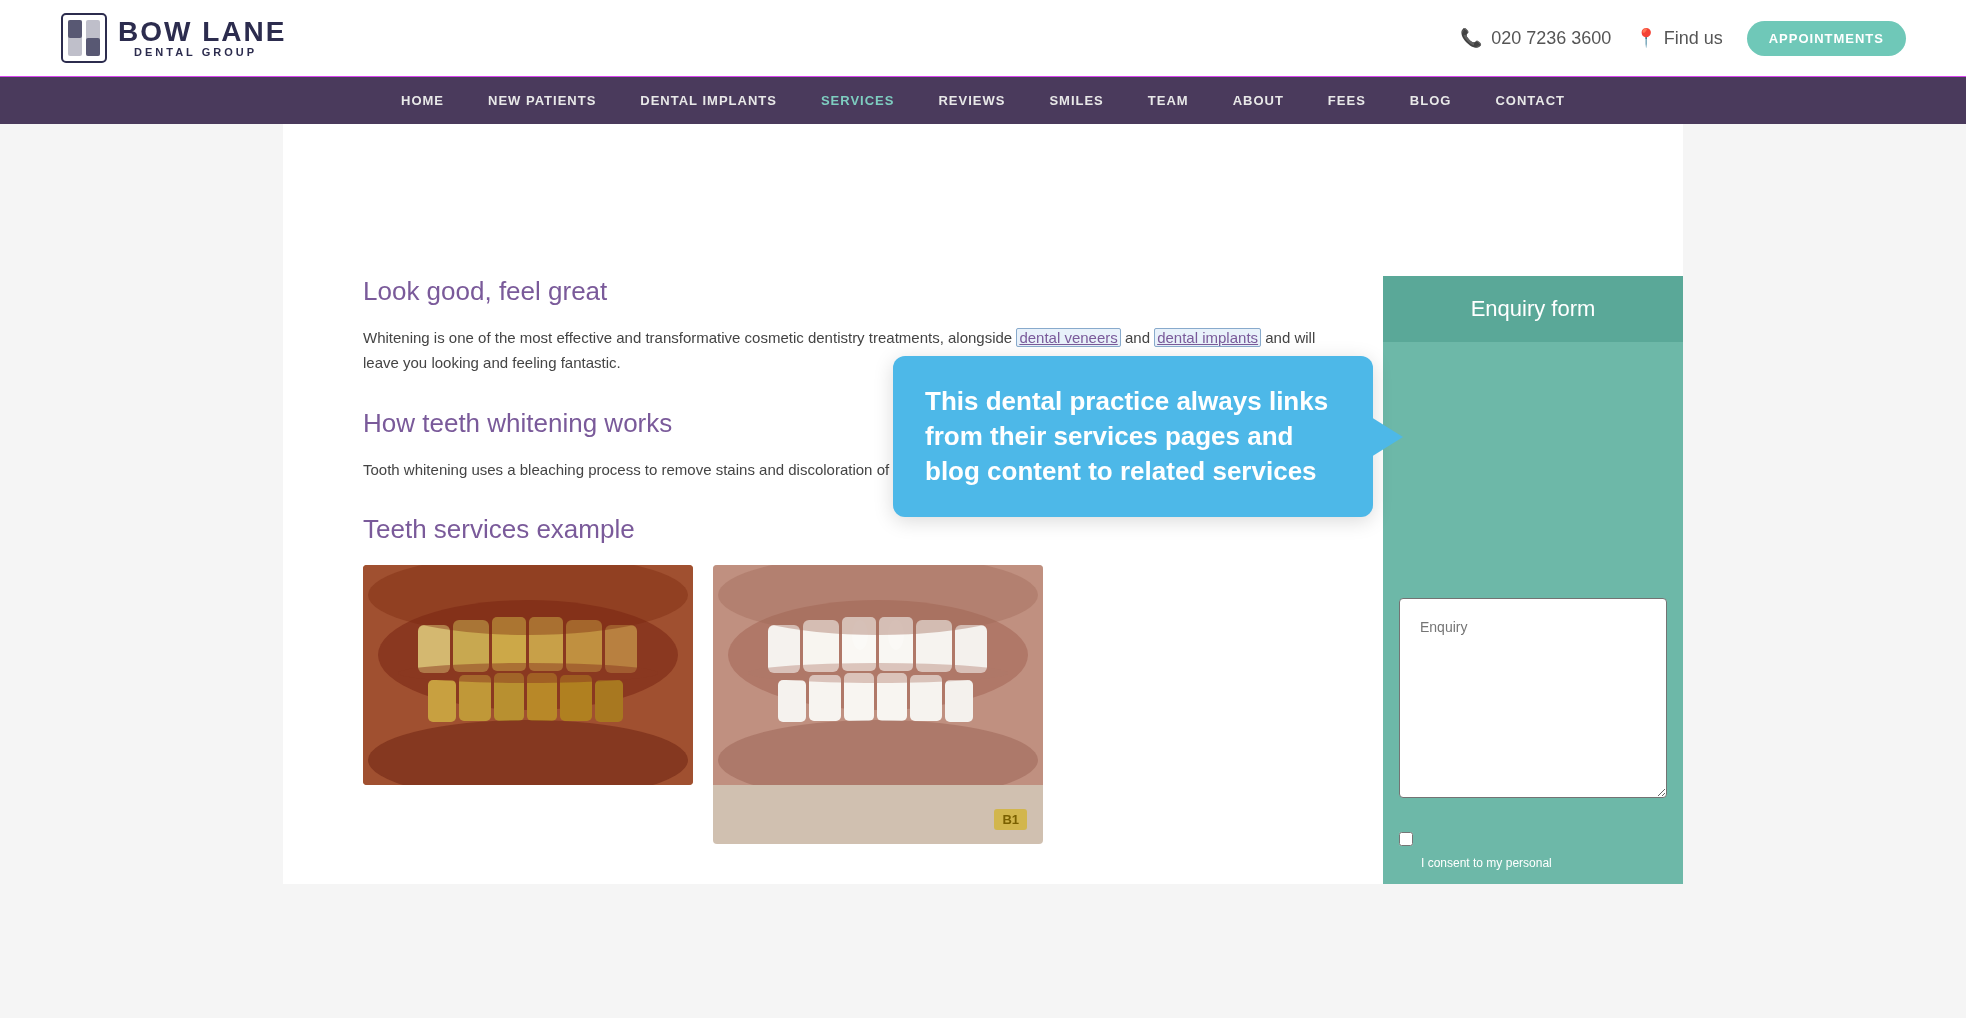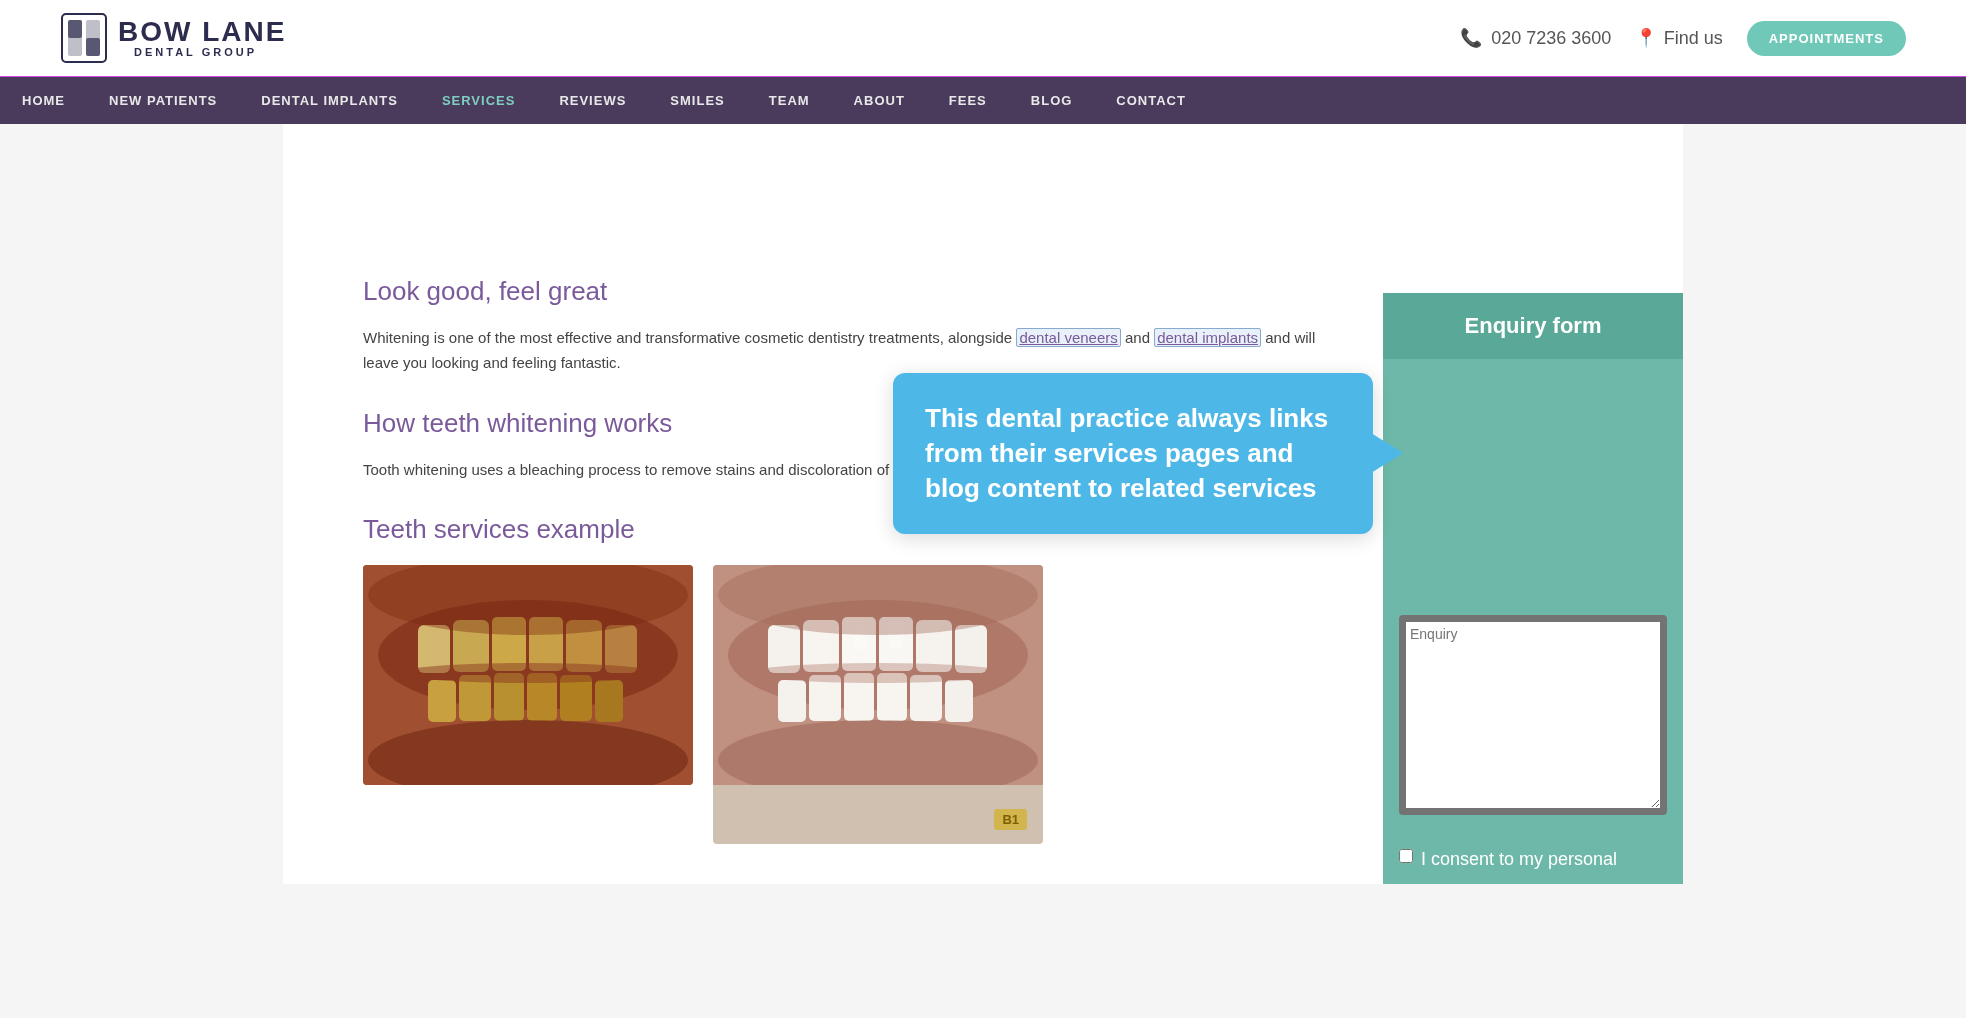--- a/index.html
+++ b/index.html
@@ -73,20 +73,21 @@
       letter-spacing: 1px;
       cursor: pointer;
       text-transform: uppercase;
     }
 
     
     .nav {
       background: #4a3a5c;
       display: flex;
       align-items: center;
+      justify-content: center;
       gap: 0;
       padding: 0;
     }
     .nav-item {
       color: #e8e8e8;
       font-size: 13px;
       font-weight: 600;
       letter-spacing: 1px;
       padding: 16px 22px;
       cursor: pointer;
@@ -154,54 +155,55 @@
       background: #6db8a8;
       flex-shrink: 0;
       position: relative;
     }
     .enquiry-header {
       background: #5aa898;
       color: #fff;
       font-size: 22px;
       text-align: center;
       padding: 20px;
-      font-weight: 700;
+      font-weight: 400;
     }
     .enquiry-textarea-wrapper {
       padding: 16px;
       margin-top: 8px;
     }
     .enquiry-textarea {
       width: 100%;
       height: 200px;
-      border: 7px solid #737373;
+      border: 1px solid #737373;
       border-radius: 4px;
-      padding: 4px;
+      padding: 20px;
       font-size: 14px;
       color: #999;
       resize: vertical;
       background: #fff;
       font-family: Arial, sans-serif;
     }
     .consent-row {
       display: flex;
       align-items: flex-start;
       gap: 8px;
       padding: 12px 16px;
     }
     .consent-checkbox {
       width: 14px;
       height: 14px;
       margin-top: 2px;
       flex-shrink: 0;
     }
     .consent-text {
       color: #fff;
-      font-size: 18px;
+      font-size: 12px;
       line-height: 1.4;
+      margin-top: 25px;
     }
 
     
     .tooltip-bubble {
       position: absolute;
       top: 80px;
       left: -490px;
       width: 480px;
       background: #4db8e8;
       border-radius: 12px;

